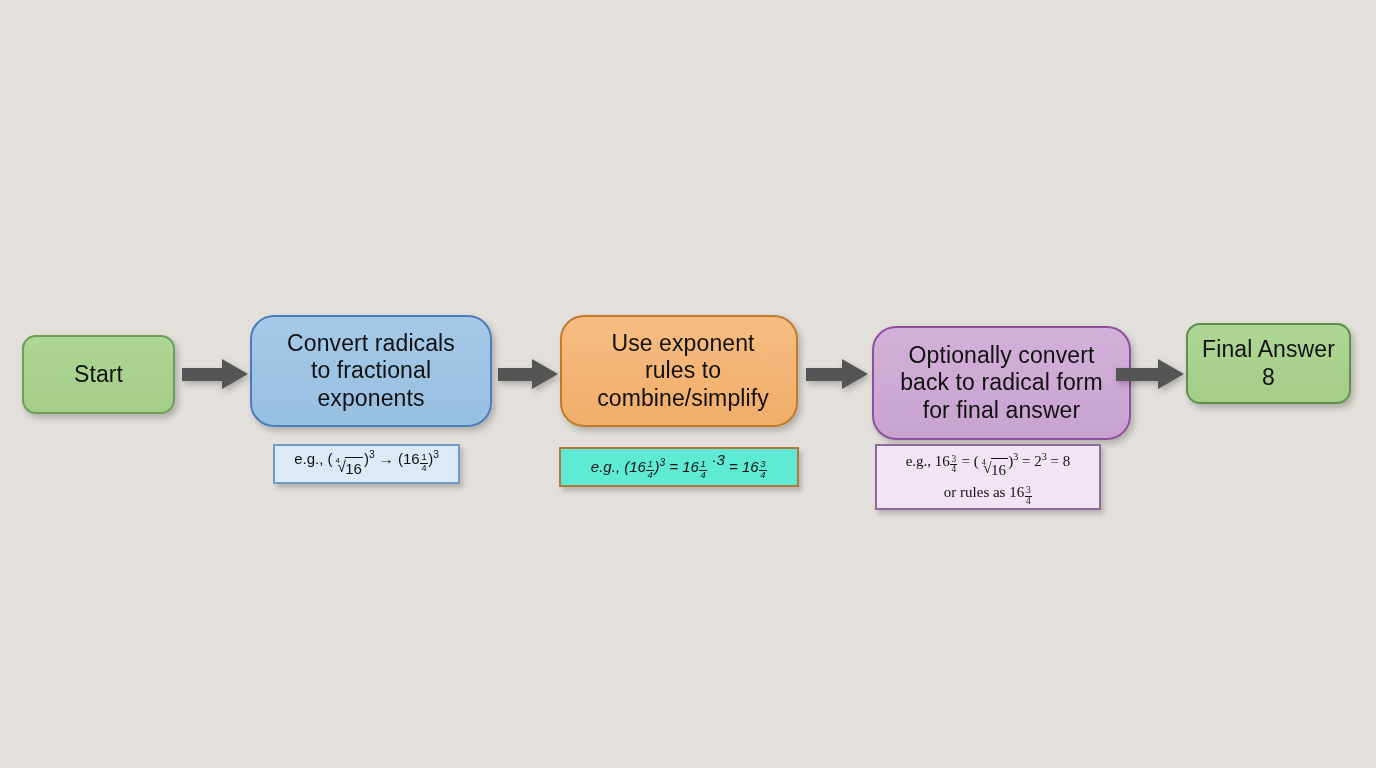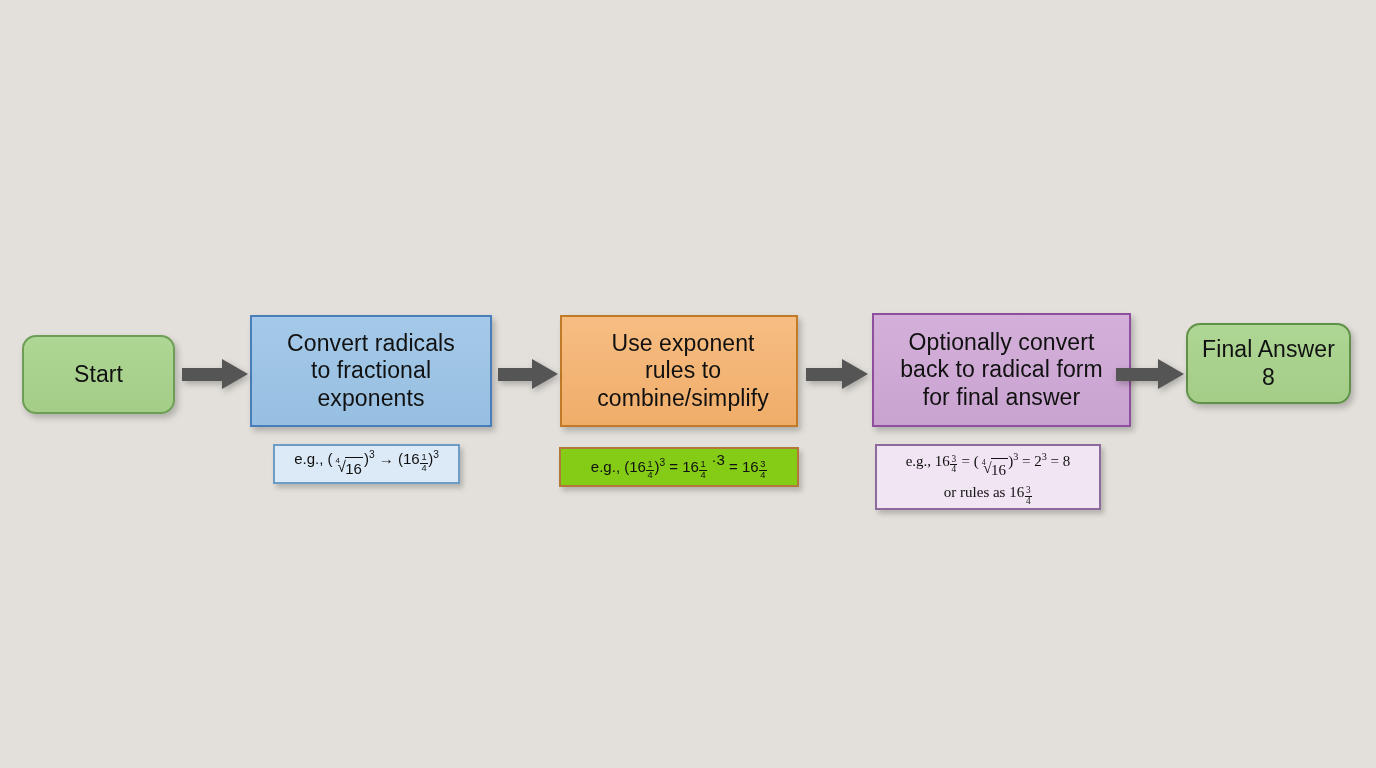--- a/index.html
+++ b/index.html
@@ -26,20 +26,21 @@
     box-sizing: border-box;
     display: flex;
     align-items: center;
     justify-content: center;
     text-align: center;
     color: #111;
     line-height: 1.18;
     font-size: 23px;
     letter-spacing: .1px;
     box-shadow: 3px 4px 6px rgba(0,0,0,.22);
+    border-radius: 24px;
   }
   .node .label {
     display: block;
     padding: 0 8px;
     white-space: pre-line;
   }
 
   .terminator {
     border-radius: 14px;
   }
@@ -55,21 +56,21 @@
     background: linear-gradient(180deg,#a5c9e8 0%, #97bfe1 100%);
     border: 2px solid #4a7ebb;
   }
   .n-orange {
     left: 560px; top: 315px; width: 238px; height: 112px;
     background: linear-gradient(180deg,#f6bd82 0%, #f0ad6a 100%);
     border: 2px solid #c07a28;
     padding-left: 8px;
   }
   .n-purple {
-    left: 872px; top: 313px; width: 259px; height: 114px;
+    left: 872px; top: 326px; width: 259px; height: 114px;
     background: linear-gradient(180deg,#d3b0da 0%, #c9a3d0 100%);
     border: 2px solid #8e4f9e;
   }
   .n-final {
     left: 1186px; top: 323px; width: 165px; height: 81px;
     background: linear-gradient(180deg,#aed694 0%, #a4cd88 100%);
     border: 2px solid #5f9149;
   }
 
   
@@ -86,22 +87,23 @@
     padding: 18px 9px;
     line-height: 1.5;
   }
   .note-blue {
     left: 273px; top: 444px; width: 187px; height: 36px;
     background: #dce9f6;
     border: 2px solid #6f9cc4;
   }
   .note-orange {
     left: 559px; top: 447px; width: 240px; height: 35px;
-    background: #84cc16;
+    background: #5eead4;
     border: 2px solid #b1783a;
+    font-style: italic;
   }
   .note-purple {
     left: 875px; top: 444px; width: 226px; height: 66px;
     background: #f1e4f3;
     border: 2px solid #8e6a9c;
     font-family: Liberation Serif, serif;
   }
   .note .line {
     white-space: nowrap;
   }

